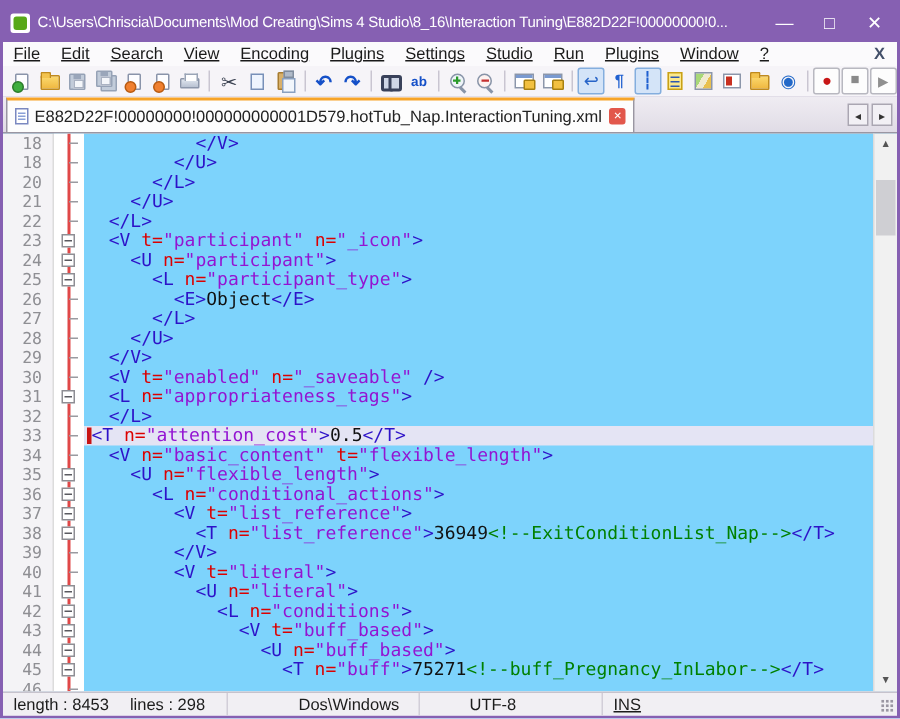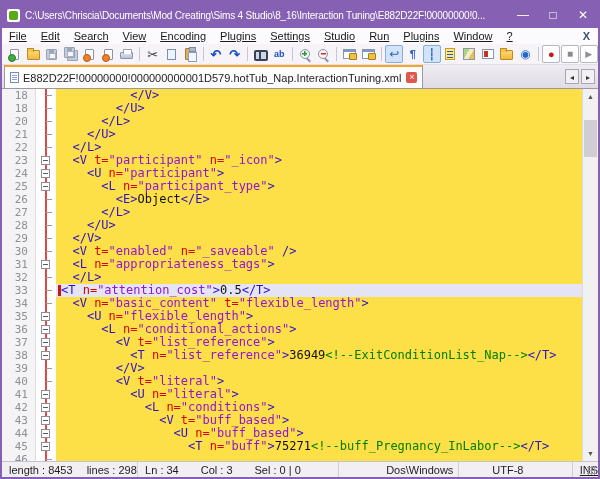--- a/index.html
+++ b/index.html
@@ -66,21 +66,21 @@
   .tabbar{height:24px;background:linear-gradient(#efecf2,#e0dce6);border-bottom:1px solid #9a96a2;display:flex;align-items:stretch;position:relative;flex:0 0 auto;}
   .tab{display:flex;align-items:center;margin-left:2px;padding:0 5px;background:#fdfdfd;border:1px solid #9a96a2;border-top:2px solid #f7a428;border-bottom:none;font-size:11px;color:#222;position:relative;top:0;}
   .tab-icon{width:9px;height:11px;background:#fff;border:1px solid #7a88c0;margin-right:4px;position:relative;flex:0 0 auto;}
   .tab-icon::before{content:"";position:absolute;left:1px;top:2px;right:1px;height:1px;background:#8aa0d8;box-shadow:0 2px 0 #8aa0d8,0 4px 0 #8aa0d8;}
   .tab-label{white-space:nowrap;}
   .tab-close{width:11px;height:11px;margin-left:5px;background:#e2574b;border-radius:2px;color:#fff;font-size:9px;line-height:11px;text-align:center;flex:0 0 auto;}
   .tab-scroll{position:absolute;right:3px;top:4px;display:flex;gap:2px;}
   .tab-scroll span{width:14px;height:15px;border:1px solid #aaa6b2;background:#f2f0f5;font-size:8px;line-height:15px;text-align:center;color:#333;}
 
   
-  .editor{height:372px;display:flex;flex:0 0 auto;overflow:hidden;background:#fde047;}
+  .editor{height:372px;display:flex;flex:0 0 auto;overflow:hidden;background:#7dd3fc;}
   .gutter{width:34px;background:#f4f3f6;border-right:1px solid #dcdcdc;flex:0 0 auto;}
   .grow{height:13px;font:11px/13px "DejaVu Sans Mono",monospace;color:#8f8f94;text-align:right;padding-right:7px;}
   .foldcol{width:20px;position:relative;flex:0 0 auto;background:#fff;}
   .foldline{position:absolute;left:9px;top:0;bottom:0;width:2px;background:#e04848;}
   .frow{height:13px;position:relative;}
   .ftick{position:absolute;left:10px;top:6px;width:6px;height:1px;background:#9a9aa0;}
   .fbox{position:absolute;left:5px;top:2px;width:9px;height:9px;background:#fff;border:1px solid #8e8e94;z-index:2;}
   .fbox::after{content:"";position:absolute;left:1px;right:1px;top:3px;height:1px;background:#5a5a60;}
   .codecol{flex:1 1 auto;overflow:hidden;}
   .crow{height:13px;font:12px/13px "DejaVu Sans Mono",monospace;white-space:pre;padding-left:2px;color:#111;}
@@ -410,24 +410,19 @@
       <div class="sb-thumb"></div>
       <span class="sb-btn down">▼</span>
     </div>
   </div>
 
   <div class="statusbar">
     <div class="s s1">
       <span>length : 8453</span>
       <span>lines : 298</span>
     </div>
-    <div class="s s2">
-      <span>Ln : 34</span>
-      <span>Col : 3</span>
-      <span>Sel : 0 | 0</span>
-    </div>
     <div class="s s3">Dos\Windows</div>
     <div class="s s4">UTF-8</div>
     <div class="s s5">INS</div>
     <div class="grip"></div>
   </div>
 
 </div>
 
 </body></html>

